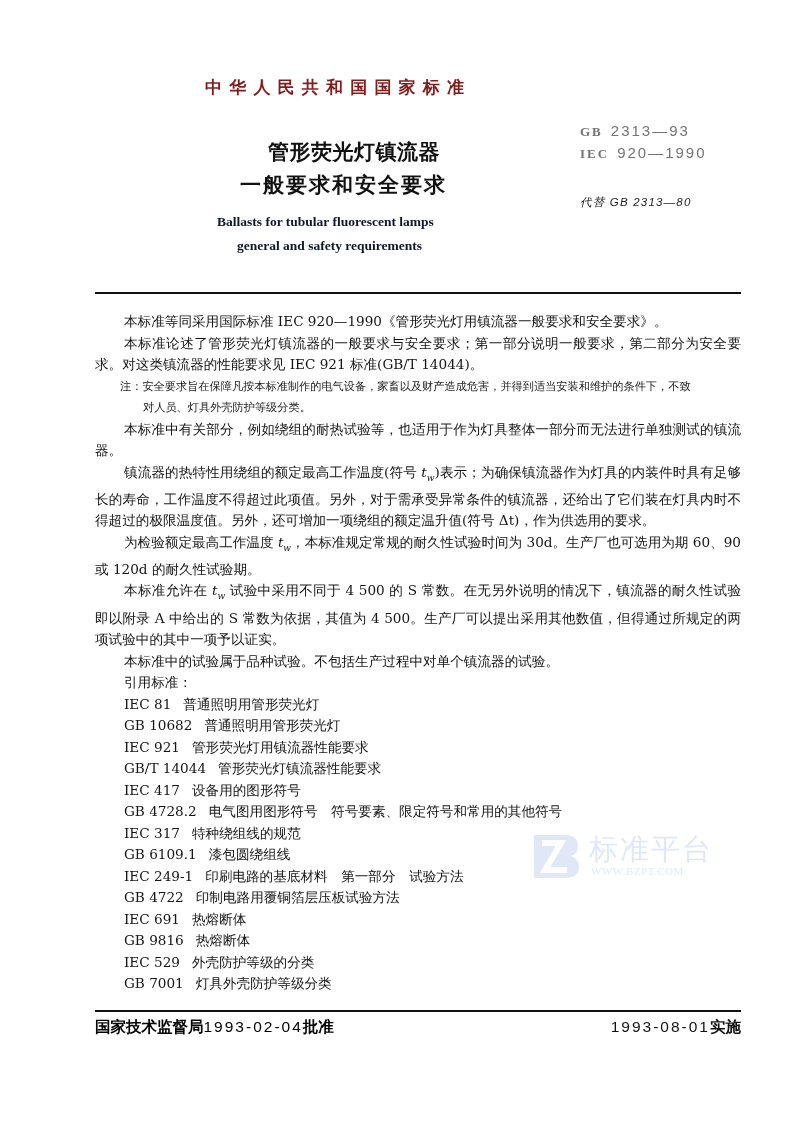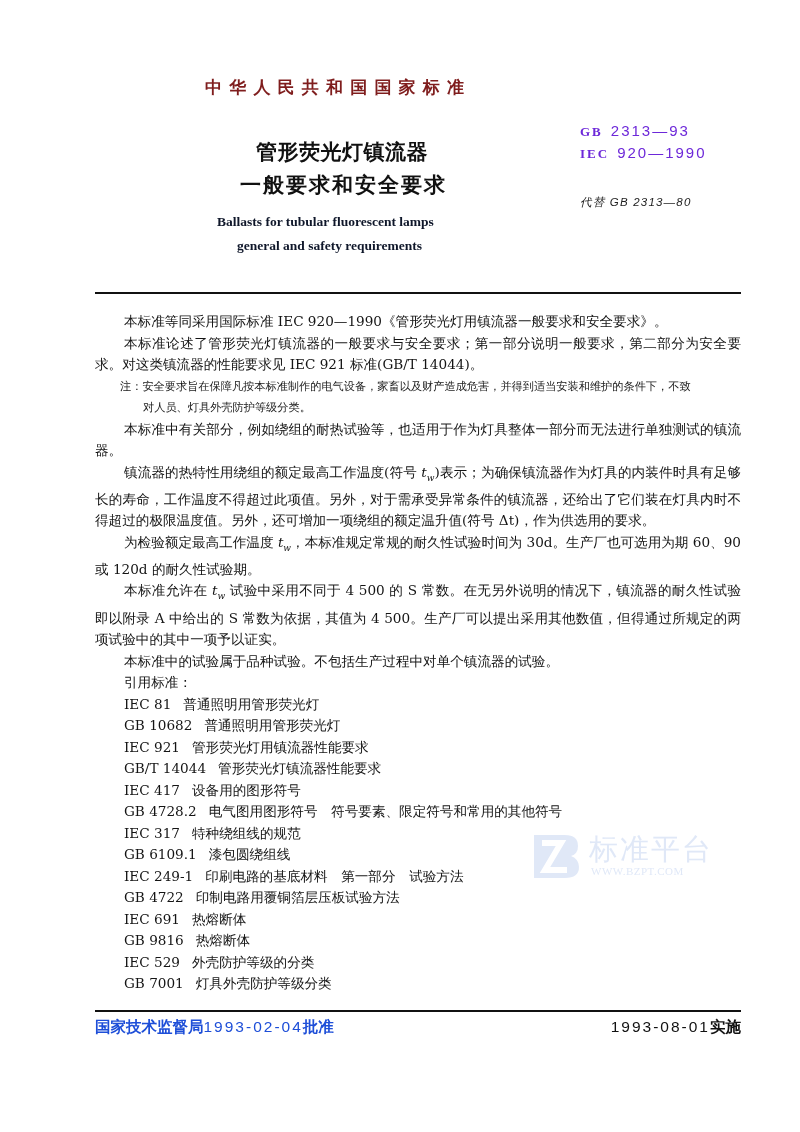--- a/index.html
+++ b/index.html
@@ -10,30 +10,30 @@
   }
   .abs { position: absolute; white-space: nowrap; }
   .nat-header {
     left: 205px; top: 76px; font-family: "DejaVu Sans", "Liberation Sans", sans-serif;
     font-weight: bold; font-size: 17px; letter-spacing: 7.2px; color: #7f1d1d;
   }
   .title-cn {
     font-family: "DejaVu Sans", "Liberation Sans", sans-serif; font-weight: bold;
     font-size: 21px; color: #111; letter-spacing: 0.5px;
   }
-  .title-cn.l1 { left: 256px; top: 138px; }
+  .title-cn.l1 { left: 268px; top: 138px; }
   .title-cn.l2 { left: 240px; top: 171px; letter-spacing: 2px; }
   .title-en {
     font-family: "Liberation Serif", "DejaVu Serif", serif; font-weight: bold;
     font-size: 13.5px; color: #0f172a;
   }
   .title-en.l1 { left: 217px; top: 214px; }
   .title-en.l2 { left: 237px; top: 238px; }
   .std-code {
-    font-family: "Liberation Sans", "DejaVu Sans", sans-serif; font-size: 15px; color: #6d28d9;
+    font-family: "Liberation Sans", "DejaVu Sans", sans-serif; font-size: 15px; color: #737373;
   }
   .std-code b { font-family: "Liberation Serif", serif; font-size: 13px; margin-right: 8px; }
   .std-code.gb { left: 580px; top: 122px; letter-spacing: 2px; }
   .std-code.iec { left: 580px; top: 144px; letter-spacing: 2px; }
   .replaces {
     left: 580px; top: 195px; font-size: 11.5px;
     font-family: "Liberation Sans", "DejaVu Sans", sans-serif; letter-spacing: 1.2px; color: #222; font-style: italic;
   }
   .rule { position: absolute; left: 95px; width: 646px; height: 2px; background: #111; }
   .rule.top { top: 292px; }
@@ -49,21 +49,21 @@
     font-family: "DejaVu Sans", "Liberation Sans", sans-serif; color: #1a1a1a;
   }
   .note .note-cont { display: block; padding-left: 23px; }
   .sym { font-style: italic; }
   .sym sub { font-size: 9px; font-style: italic; }
   .ref-heading { margin: 0; padding-left: 29px; }
   .ref-item { margin: 0; padding-left: 29px; white-space: nowrap; }
   .ref-code { display: inline-block; margin-right: 12px; }
   .footer-left {
     left: 95px; top: 1017px; font-family: "DejaVu Sans", "Liberation Sans", sans-serif;
-    font-weight: bold; font-size: 15.5px; color: #1d4ed8;
+    font-weight: bold; font-size: 15.5px; color: #000000;
   }
   .footer-right {
     right: 59px; top: 1017px; font-family: "DejaVu Sans", "Liberation Sans", sans-serif;
     font-weight: bold; font-size: 15.5px; color: #111;
   }
   .footer-left .date, .footer-right .date { font-weight: normal; letter-spacing: 2px; font-family: "Liberation Sans", sans-serif; }
   .watermark {
     position: absolute; left: 531px; top: 832px; width: 190px; height: 50px; opacity: 0.9;
   }
   .wm-logo { position: absolute; left: 0; top: 0; width: 50px; height: 48px; }

